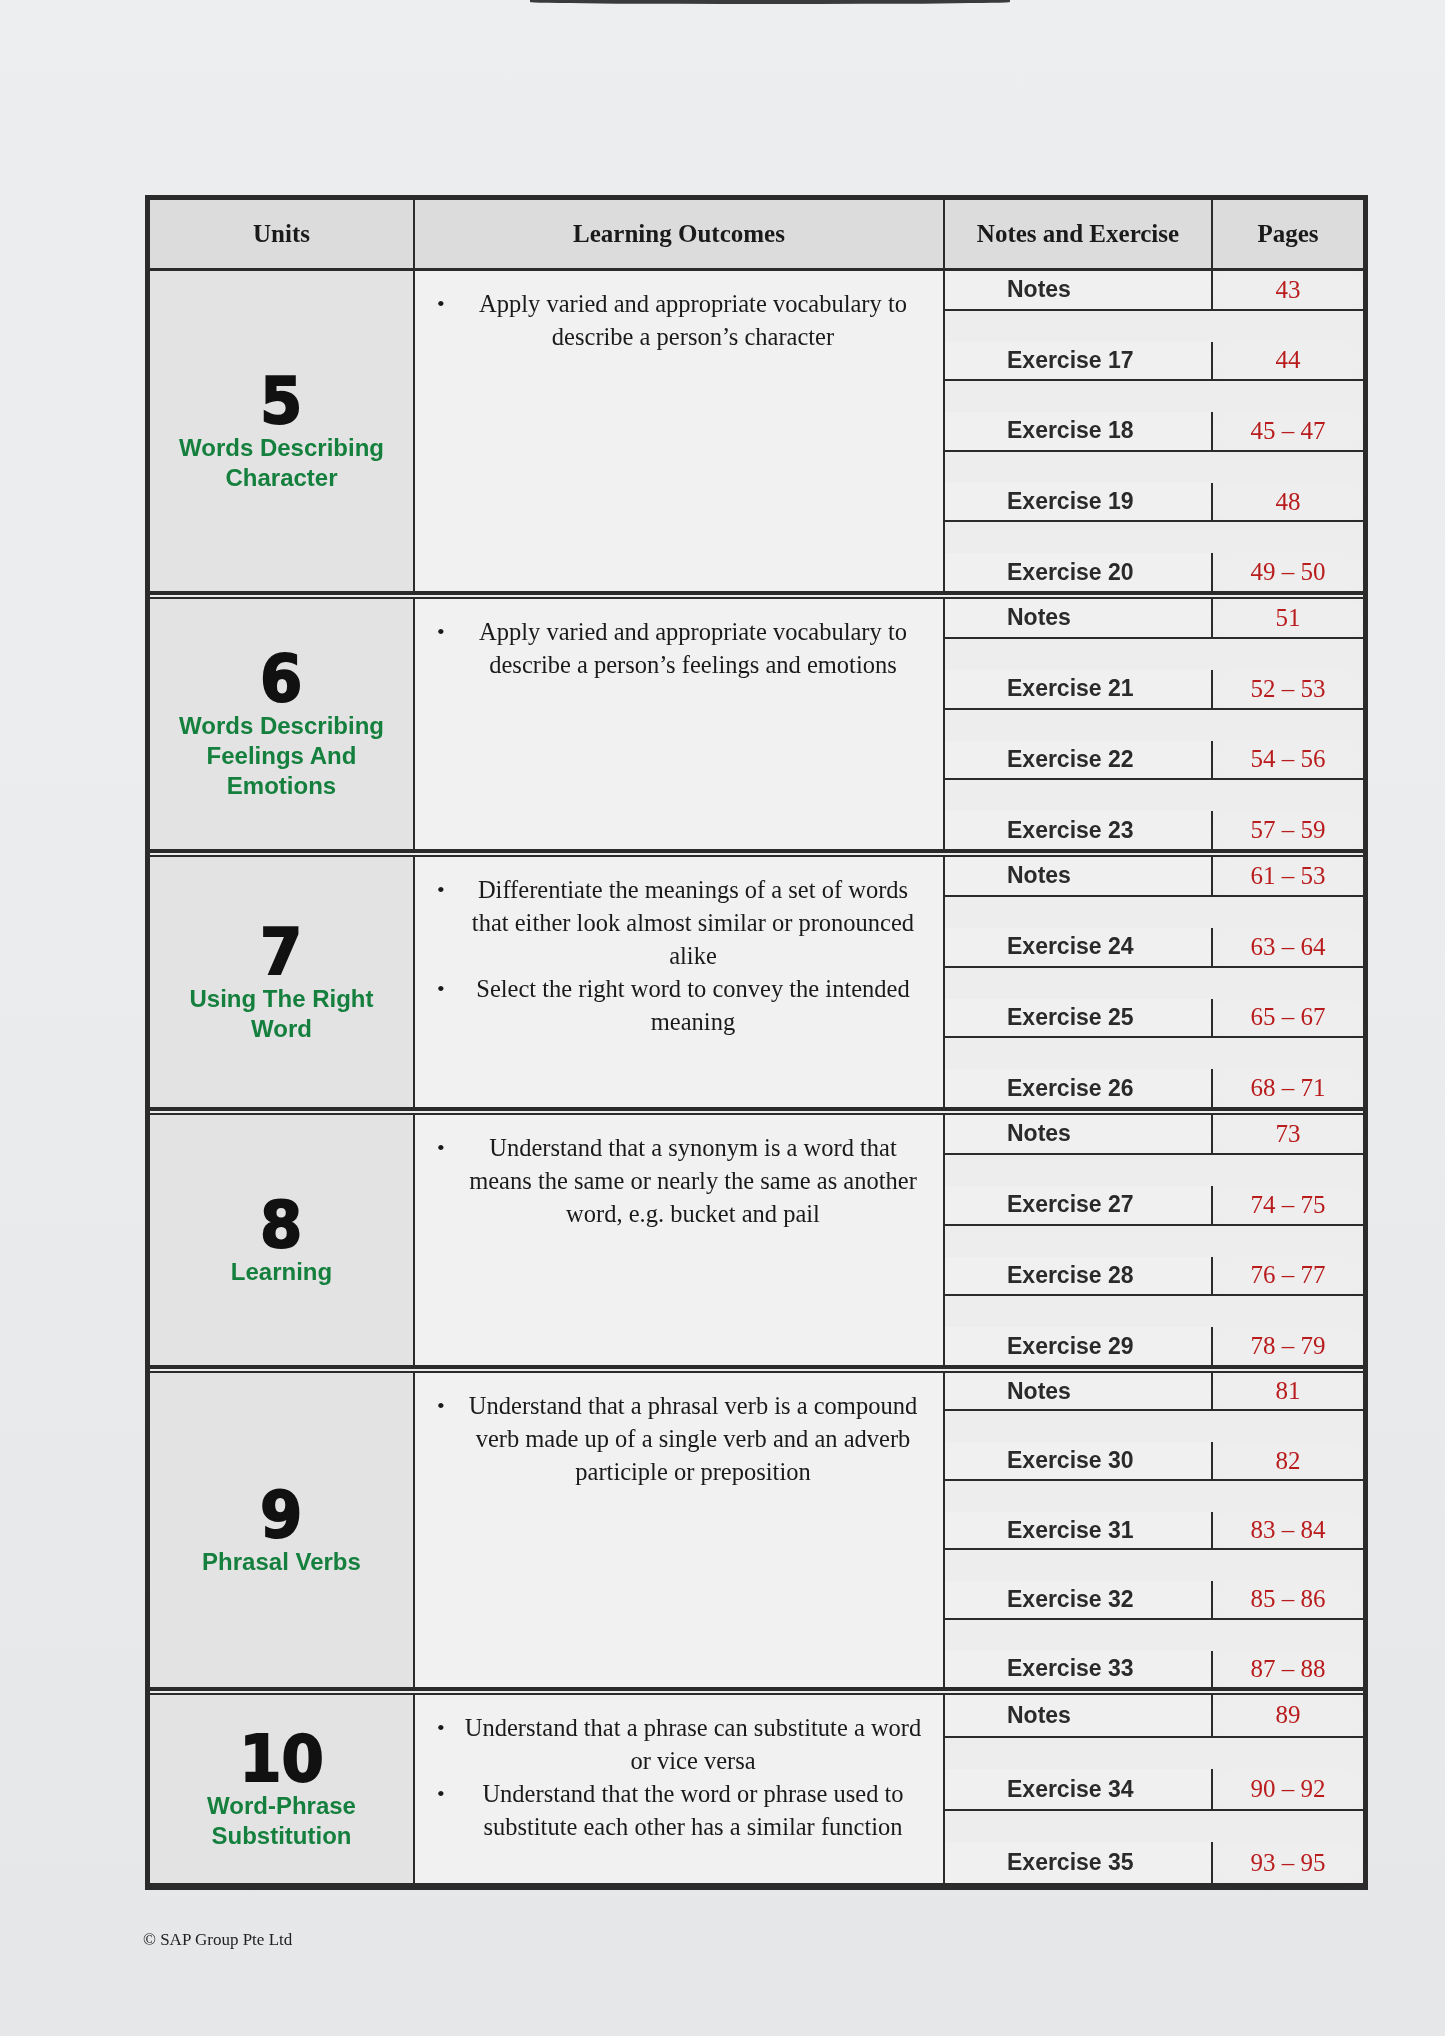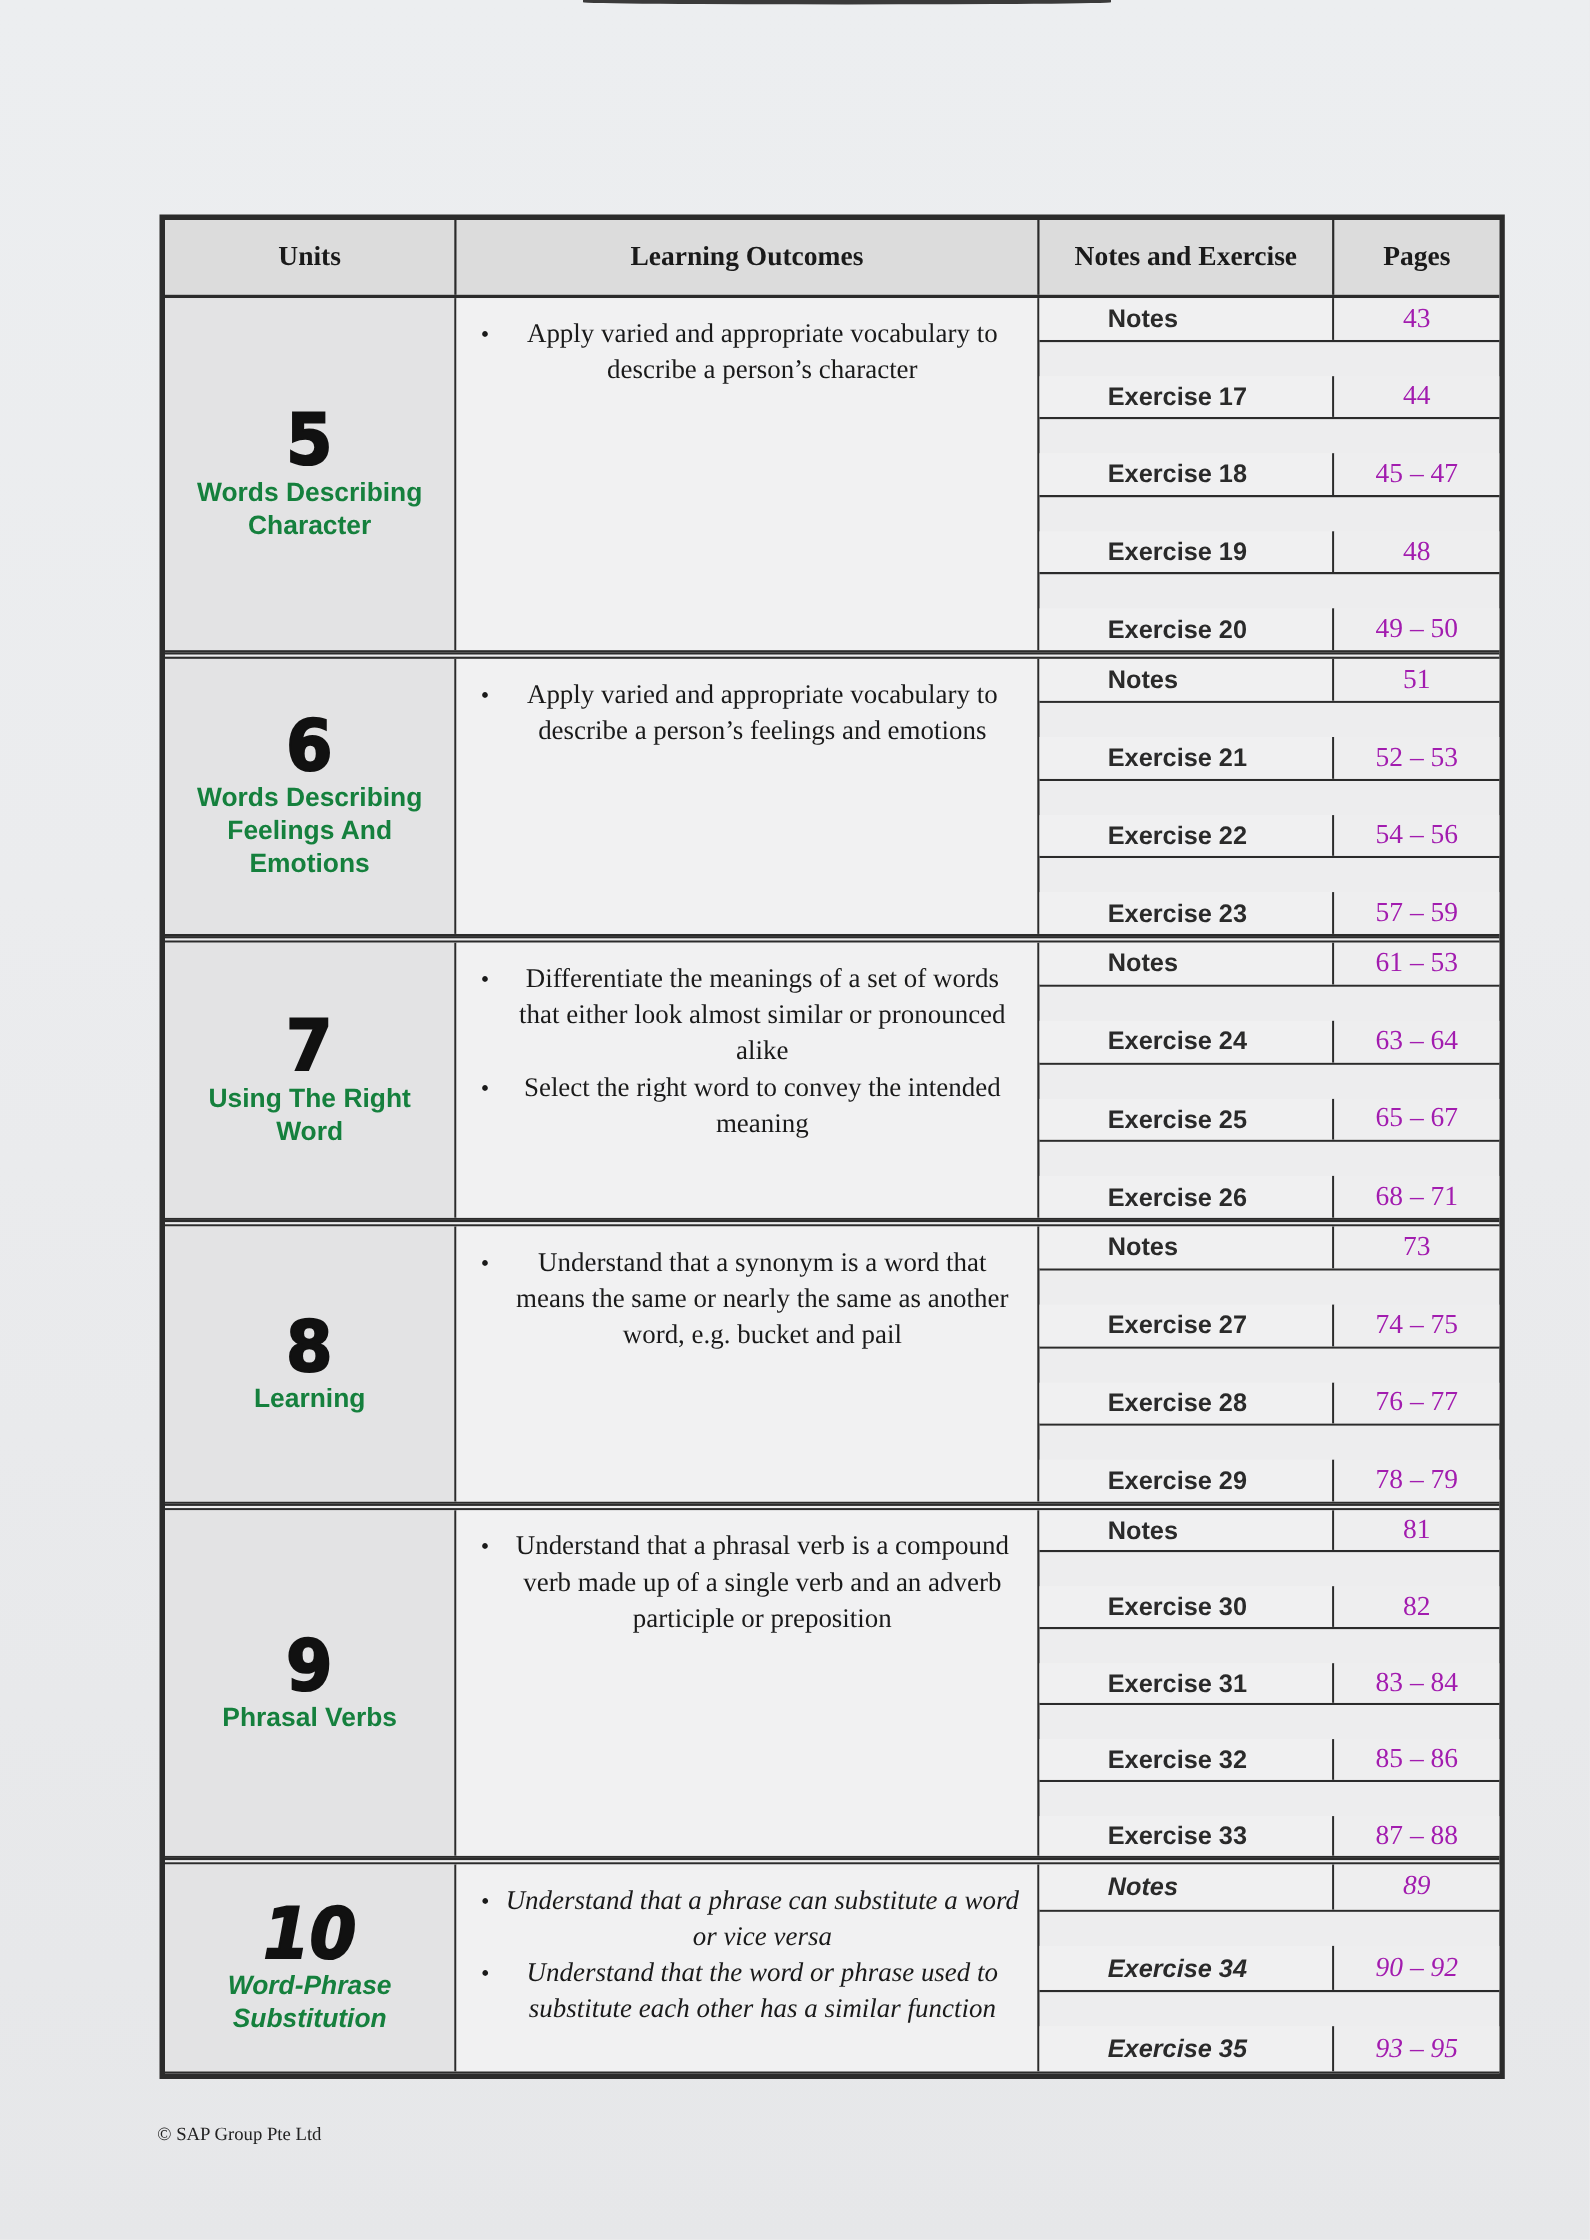--- a/index.html
+++ b/index.html
@@ -65,21 +65,21 @@
     border-bottom:2px solid #2b2b2b;
   }
   .entry:last-child { border-bottom:none; }
   .entry-label {
     font-family:"Liberation Sans", sans-serif; font-weight:bold; font-size:23px;
     color:#2a2a2a; display:flex; align-items:center; padding-left:62px;
     border-right:2px solid #2b2b2b; background:#f0f0f1;
   }
   .entry-pages {
     font-size:25px; display:flex; align-items:center; justify-content:center;
-    background:#eeeeef; color:#a21caf;
+    background:#eeeeef; color:#b91c1c;border-radius:29px;
   }
   .copyright {
     position:absolute; left:143px; top:1930px;
     font-size:17px; color:#222;text-align:right;
   }
 </style>
 </head>
 <body>
 
 <div class="page-shadow"></div>
@@ -240,21 +240,21 @@
           <div class="entry">
             <div class="entry-label">Exercise 32</div>
             <div class="entry-pages">85 – 86</div>
           </div>
           <div class="entry">
             <div class="entry-label">Exercise 33</div>
             <div class="entry-pages">87 – 88</div>
           </div>
         </div>
       </div>
-      <div class="section gap" style="height: 188px; font-style: italic;">
+      <div class="section gap" style="height: 188px;">
         <div class="unit-cell">
           <div class="unit-number">10</div>
           <div class="unit-title">Word-Phrase Substitution</div>
         </div>
         <div class="outcome-cell">
           <ul>
             <li>Understand that a phrase can substitute a word or vice versa</li>
             <li>Understand that the word or phrase used to substitute each other has a similar function</li>
           </ul>
         </div>

